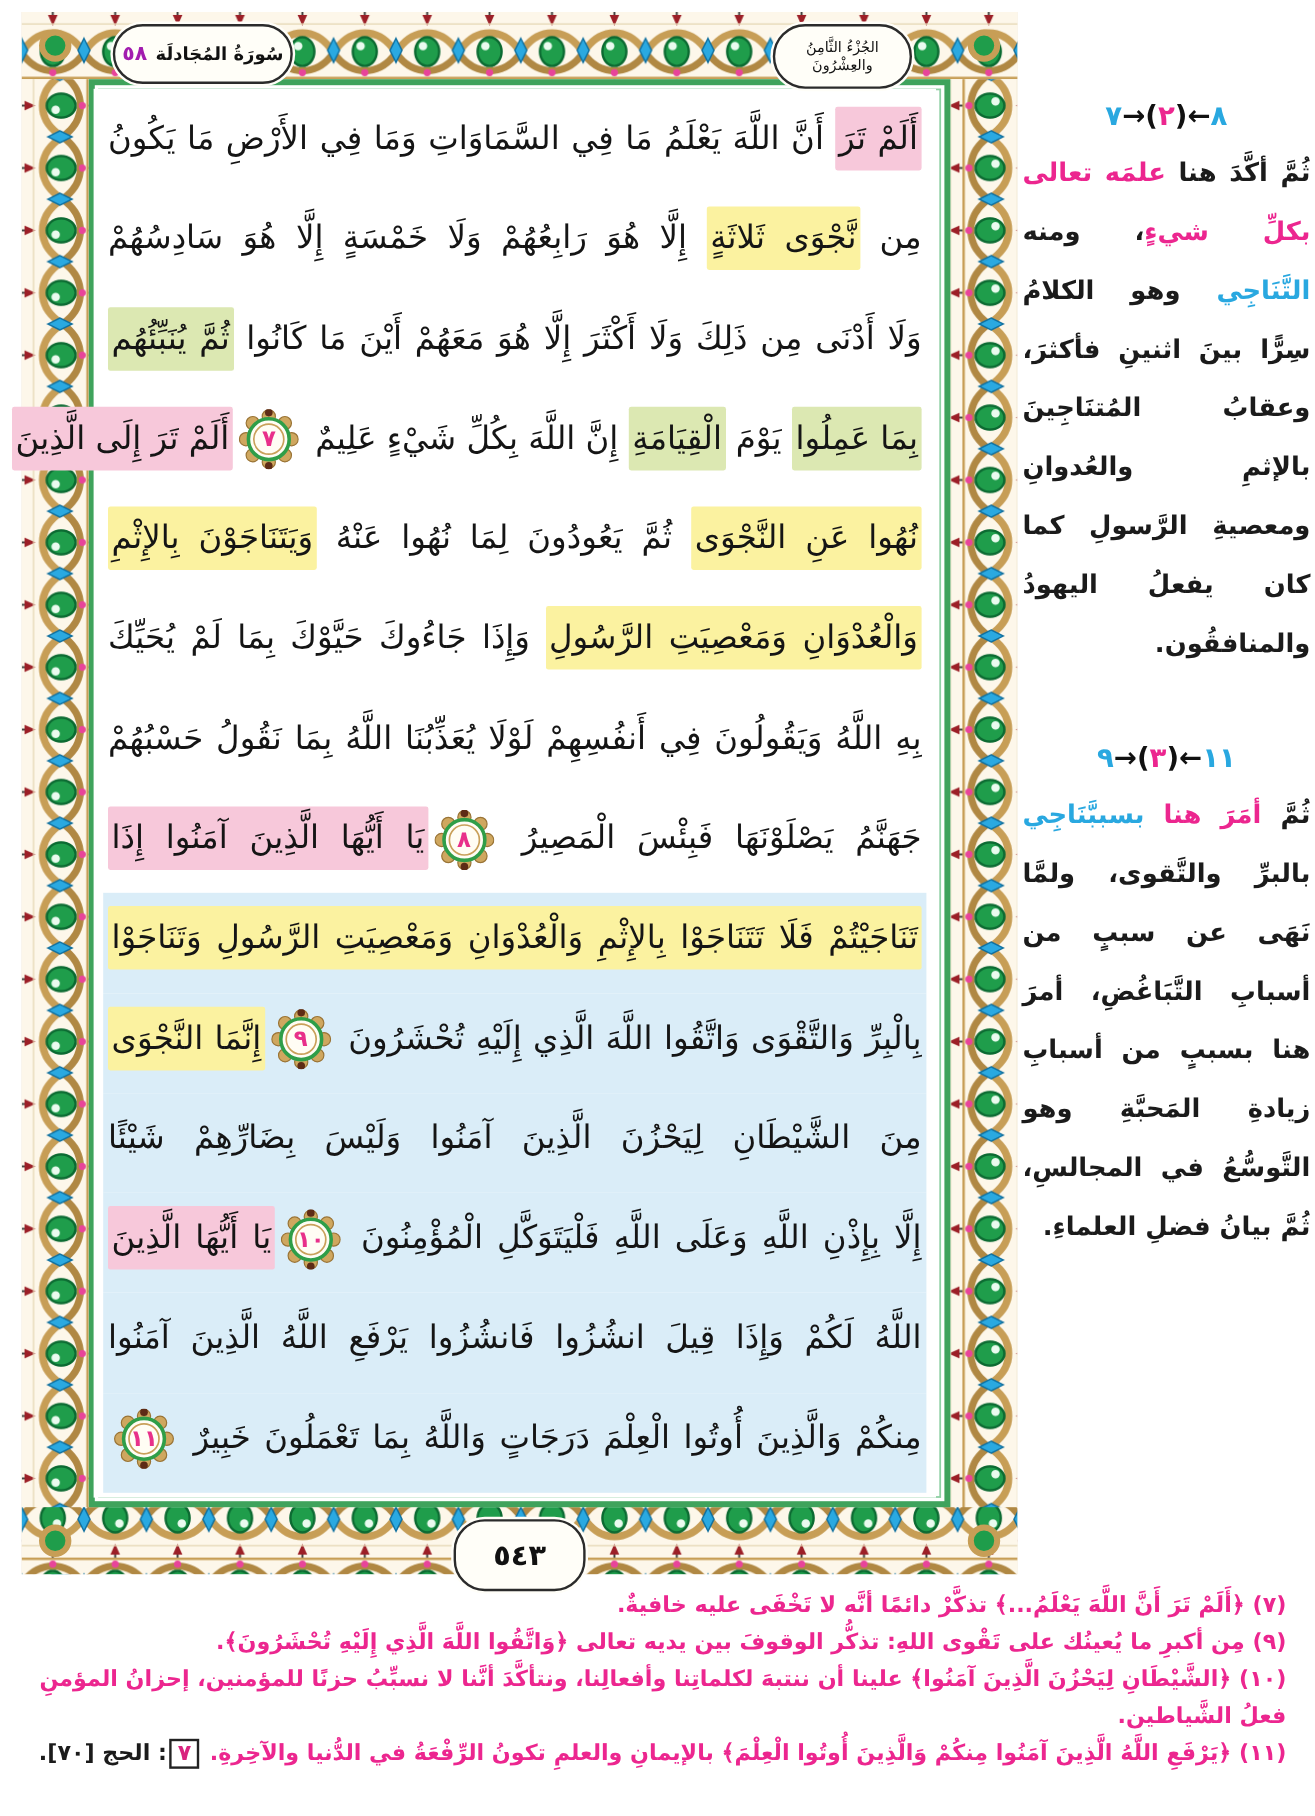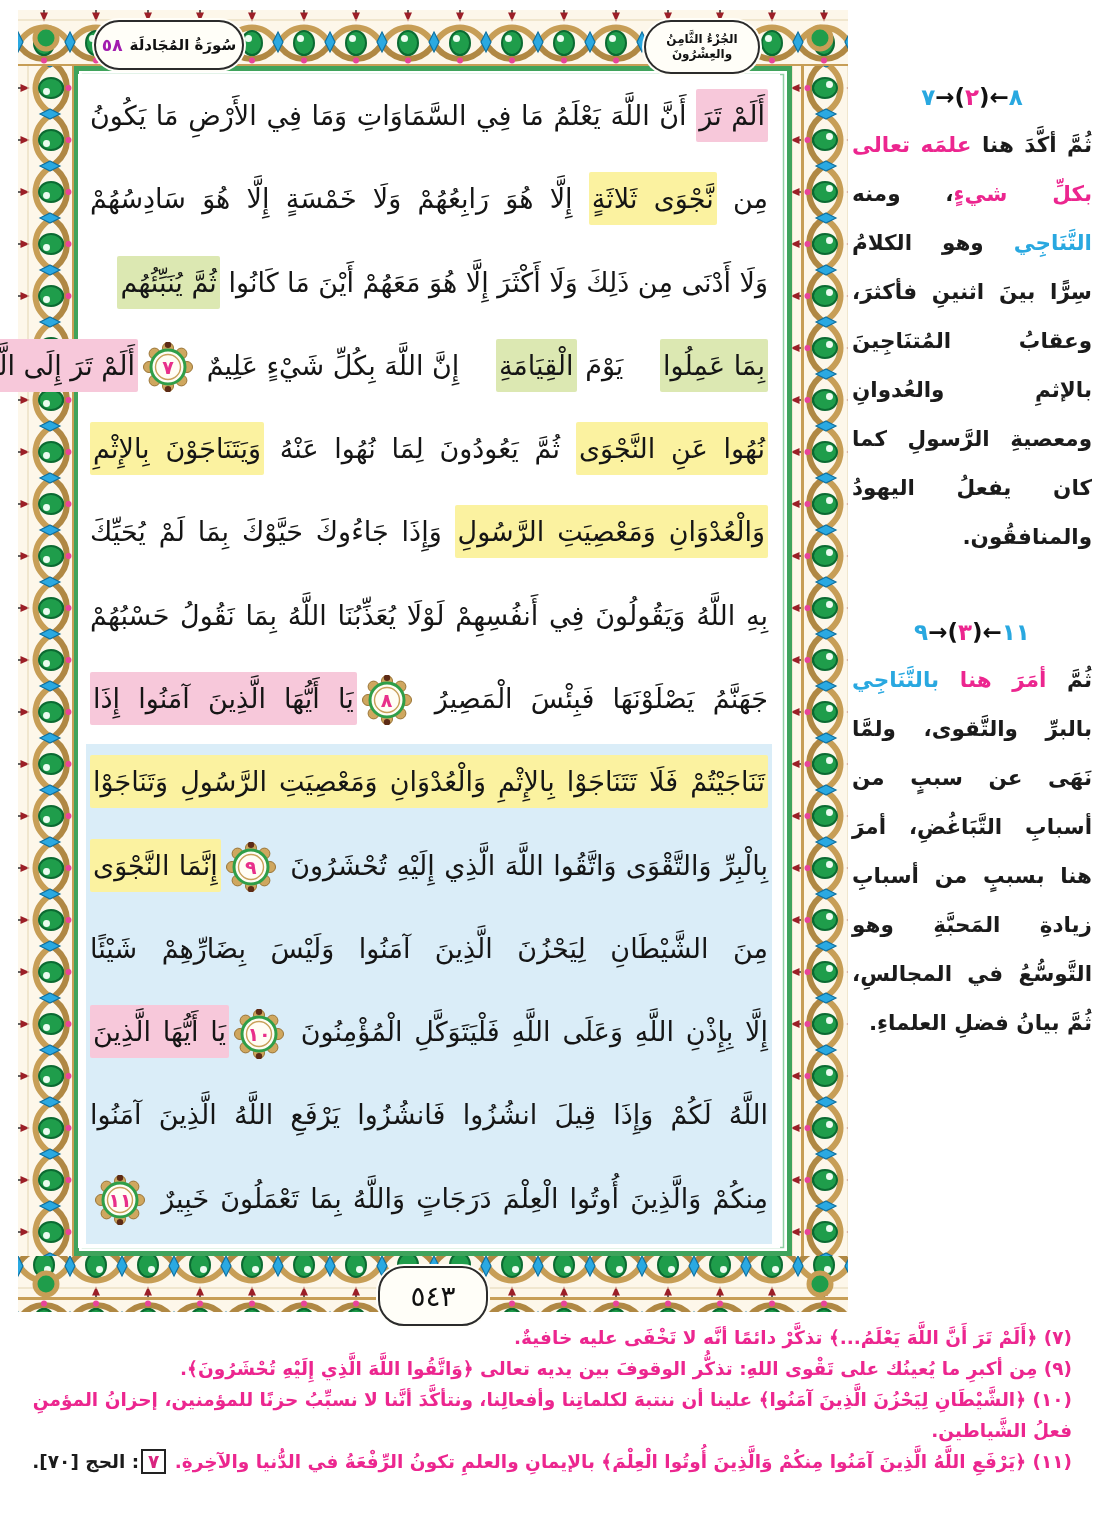--- a/index.html
+++ b/index.html
@@ -17,34 +17,34 @@
   .qtext{position:absolute;left:8px;top:4px;right:8px;bottom:4px;display:flex;flex-direction:column;}
   .qline{
     flex:1;direction:rtl;unicode-bidi:embed;text-align:justify;text-align-last:justify;
     font-size:27px;line-height:76px;color:#151515;white-space:nowrap;overflow:visible;
     padding:0 4px;
   }
   .qline.bluebg{background:#daedf8;}
   .hl{padding:11px 3px;border-radius:2px;}
   .hl-pink{background:#f7c8da;}
   .hl-yellow{background:#fbf2a0;}
-  .hl-green{background:#dce8b2;margin-left:28px;}
+  .hl-green{background:#dce8b2;}
   .vmark{position:relative;display:inline-block;width:50px;height:50px;vertical-align:middle;margin:0 5px;}
   .vmark svg{position:absolute;left:0;top:0;}
   .vnum{position:absolute;left:0;top:0;width:50px;height:50px;display:flex;align-items:center;justify-content:center;
         color:#e8308a;font-size:19px;font-weight:bold;}
   
   .pill{
     position:absolute;background:#fffef8;border:2.5px solid #2b2b2b;border-radius:28px;
     display:flex;align-items:center;justify-content:center;z-index:5;box-shadow:0 0 0 2px #fffef8;
   }
   .pill-surah{left:76px;top:10px;width:146px;height:46px;direction:rtl;gap:7px;font-weight:bold;font-size:15px;}
   .pill-surah .num{color:#a21caf;font-size:17px;}
-  .pill-juz{right:88px;top:10px;width:104px;height:50px;font-weight:bold;font-size:12px;text-align:center;line-height:15px;direction:rtl;padding:0 4px;}
-  .pill-page{left:50%;bottom:-14px;transform:translateX(-50%);width:106px;height:56px;font-size:28px;font-weight:normal;border-radius:26px;}
+  .pill-juz{right:88px;top:10px;width:104px;height:50px;font-weight:normal;font-size:12px;text-align:center;line-height:15px;direction:rtl;padding:0 4px;}
+  .pill-page{left:50%;bottom:-14px;transform:translateX(-50%);width:106px;height:56px;font-size:24px;font-weight:bold;border-radius:26px;}
   
   .margin-notes{position:absolute;left:852px;top:84px;width:240px;direction:rtl;}
   .note{margin-bottom:58px;}
   .note-range{direction:ltr;text-align:center;font-size:23px;font-weight:bold;margin-bottom:10px;letter-spacing:1px;}
   .note-range .vnum-blue{color:#29a8e0;}
   .note-range .vnum-pink{color:#ec268f;}
   .note-body{font-size:21.5px;font-weight:bold;line-height:49px;text-align:justify;color:#1b1b1b;}
   .c-pink{color:#ec268f;}
   .c-blue{color:#29a8e0;}
   .c-green{color:#00a551;}
@@ -234,21 +234,21 @@
   </div>
 </div>
 
 <div class="margin-notes" id="notes">
     <div class="note">
       <div class="note-range"><span class="vnum-blue">٨</span><span>←(</span><span class="vnum-pink">٢</span><span>)→</span><span class="vnum-blue">٧</span></div>
       <div class="note-body"><span class="c-black">ثُمَّ أكَّدَ هنا </span><span class="c-pink">علمَه تعالى بكلِّ شيءٍ</span><span class="c-black">، ومنه </span><span class="c-blue">التَّنَاجِي</span><span class="c-black"> وهو الكلامُ سِرًّا بينَ اثنينِ فأكثرَ، وعقابُ المُتنَاجِينَ بالإثمِ والعُدوانِ ومعصيةِ الرَّسولِ كما كان يفعلُ اليهودُ والمنافقُون.</span></div>
     </div>
     <div class="note">
       <div class="note-range"><span class="vnum-blue">١١</span><span>←(</span><span class="vnum-pink">٣</span><span>)→</span><span class="vnum-blue">٩</span></div>
-      <div class="note-body"><span class="c-black">ثُمَّ </span><span class="c-pink">أمَرَ هنا </span><span class="c-blue">بالتَّنَاجِي</span><span class="c-black"> بالبرِّ والتَّقوى، ولمَّا نَهَى عن سببٍ من أسبابِ التَّبَاغُضِ، أمرَ هنا بسببٍ من أسبابِ زيادةِ المَحبَّةِ وهو التَّوسُّعُ في المجالسِ، ثُمَّ بيانُ فضلِ العلماءِ.</span></div>
+      <div class="note-body"><span class="c-black">ثُمَّ </span><span class="c-pink">أمَرَ هنا </span><span class="c-blue">بسببَّنَاجِي</span><span class="c-black"> بالبرِّ والتَّقوى، ولمَّا نَهَى عن سببٍ من أسبابِ التَّبَاغُضِ، أمرَ هنا بسببٍ من أسبابِ زيادةِ المَحبَّةِ وهو التَّوسُّعُ في المجالسِ، ثُمَّ بيانُ فضلِ العلماءِ.</span></div>
     </div>
   </div>
 
 <div class="footnotes" id="fnotes">
     <div class="fnote"><span class="c-pink">(٧) ﴿أَلَمْ تَرَ أَنَّ اللَّهَ يَعْلَمُ...﴾ تذكَّرْ دائمًا أنَّه لا تَخْفَى عليه خافيةٌ.</span></div>
     <div class="fnote"><span class="c-pink">(٩) مِن أكبرِ ما يُعينُك على تَقْوى اللهِ: تذكُّر الوقوفَ بين يديه تعالى ﴿وَاتَّقُوا اللَّهَ الَّذِي إِلَيْهِ تُحْشَرُونَ﴾.</span></div>
     <div class="fnote"><span class="c-pink">(١٠) ﴿الشَّيْطَانِ لِيَحْزُنَ الَّذِينَ آمَنُوا﴾ علينا أن ننتبهَ لكلماتِنا وأفعالِنا، ونتأكَّدَ أنَّنا لا نسبِّبُ حزنًا للمؤمنين، إحزانُ المؤمنِ فعلُ الشَّياطين.</span></div>
     <div class="fnote"><span class="c-pink">(١١) ﴿يَرْفَعِ اللَّهُ الَّذِينَ آمَنُوا مِنكُمْ وَالَّذِينَ أُوتُوا الْعِلْمَ﴾ بالإيمانِ والعلمِ تكونُ الرِّفْعَةُ في الدُّنيا والآخِرةِ. </span><span class="refbox">٧</span><span class="c-black">: الحج [٧٠].</span></div>
   </div>
 

